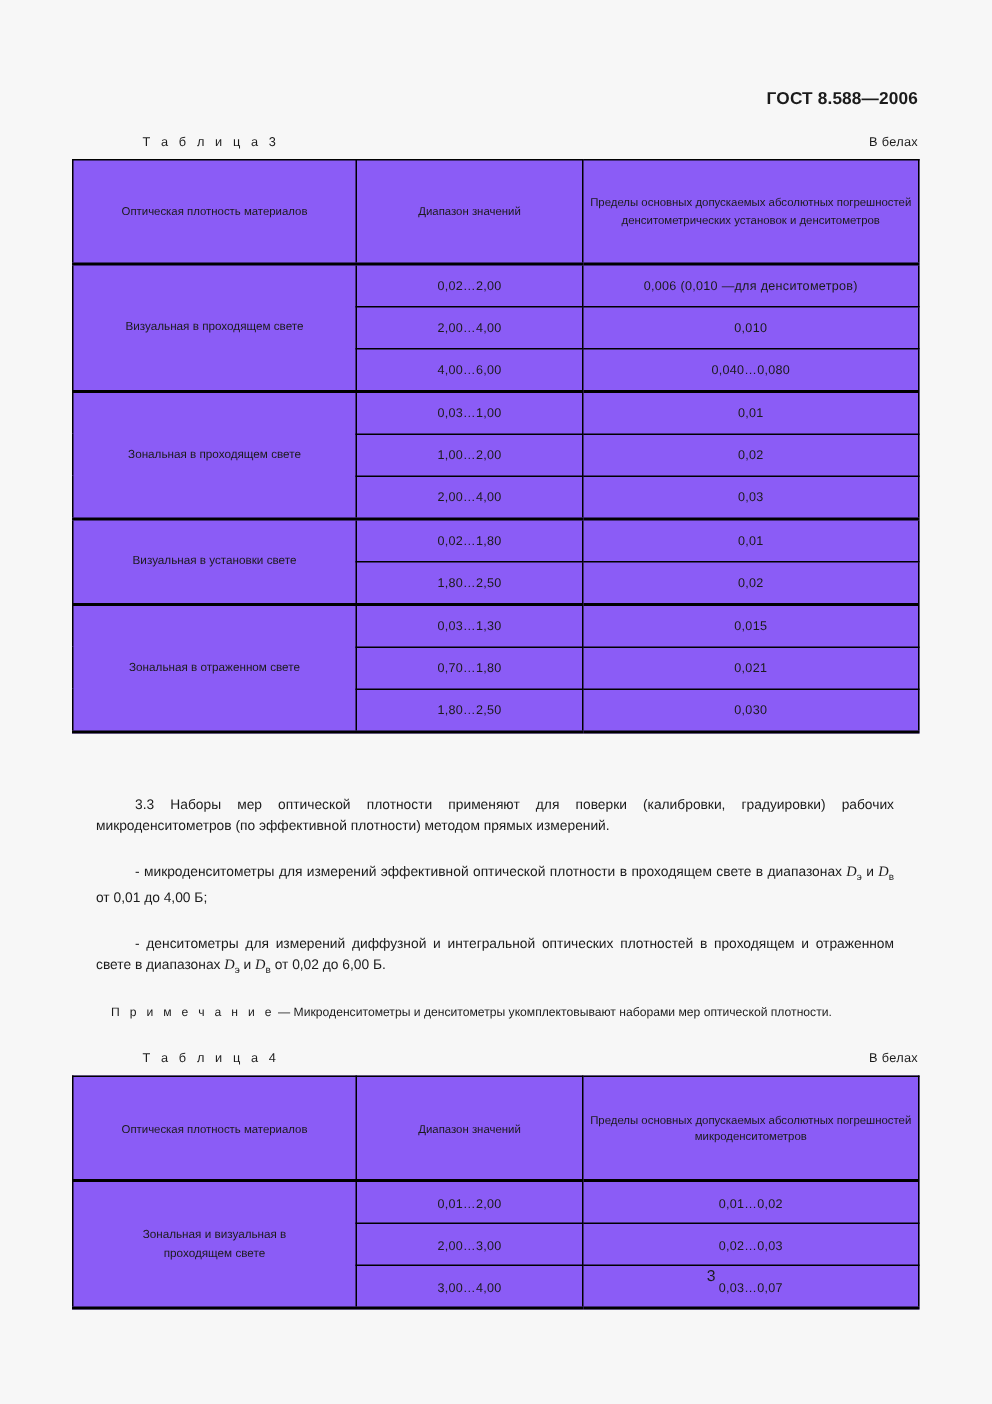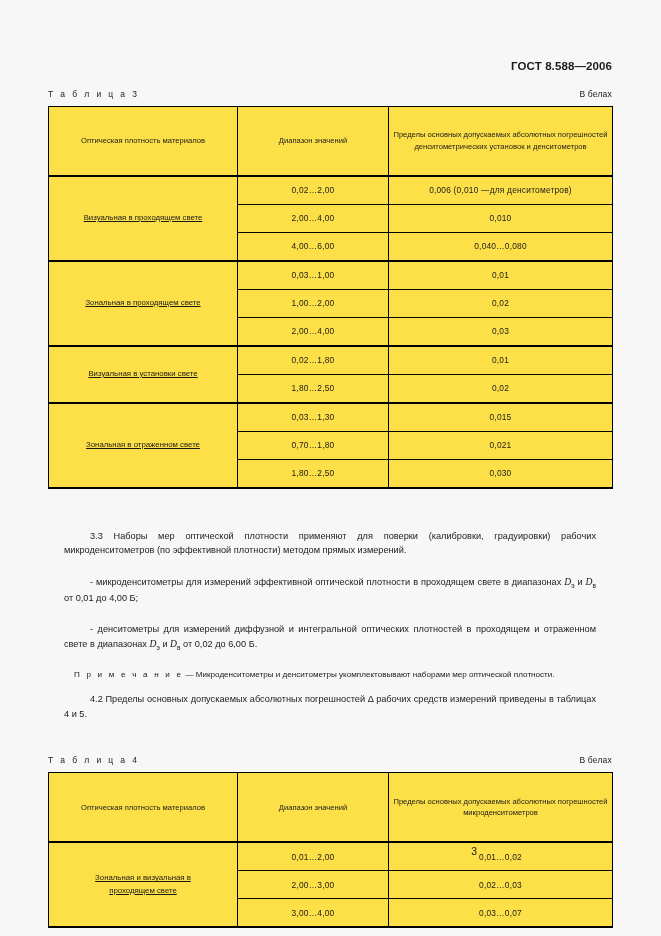--- a/index.html
+++ b/index.html
@@ -45,31 +45,32 @@
   
   .table-caption-row {
     display: flex;
     justify-content: space-between;
     align-items: baseline;
     font-size: 8.5px;
     margin-bottom: 7px;
   }
   .table-caption-label {
     letter-spacing: 2.4px;
+    margin-left: 47px;
   }
   .table-caption-unit {
     letter-spacing: 0.2px;
   }
 
   
   table.gost {
     border-collapse: collapse;
     width: 564px;
     table-layout: fixed;
-    background: #fde047;
+    background: #8b5cf6;
   }
   table.gost col.c1 { width: 189px; }
   table.gost col.c2 { width: 151px; }
   table.gost col.c3 { width: 224px; }
 
   table.gost th,
   table.gost td {
     border: 1px solid #000;
     font-weight: normal;
     font-size: 7.6px;
@@ -87,21 +88,20 @@
     font-size: 8.4px;
     height: 23px;
     letter-spacing: 0.2px;
   }
   table.gost td.groupcell {
     font-size: 7.8px;
     border-top-width: 2px;
     border-bottom-width: 2px;
     line-height: 1.6;
     padding: 2px 24px;
-    text-decoration: underline;
   }
   table.gost tr.group-start td.valcell {
     border-top-width: 2px;
   }
   table.gost tr.group-end td.valcell {
     border-bottom-width: 2px;
   }
 
   
   p.body {
@@ -240,21 +240,20 @@
     <p class="body indent">3.3  Наборы мер оптической плотности применяют для поверки (калибровки, градуировки) рабочих микроденситометров (по эффективной плотности) методом прямых измерений.</p>
 
 
 
     <p class="body indent"><span>-  микроденситометры для измерений эффективной оптической плотности в проходящем свете в диапазонах </span><var class="sym"><span>D</span><sub class="sym-sub">э</sub></var><span> и </span><var class="sym"><span>D</span><sub class="sym-sub">в</sub></var><span> от 0,01 до 4,00 Б;</span></p>
 
     <p class="body indent"><span>-  денситометры для измерений диффузной и интегральной оптических плотностей в проходящем и отраженном свете в диапазонах </span><var class="sym"><span>D</span><sub class="sym-sub">э</sub></var><span> и </span><var class="sym"><span>D</span><sub class="sym-sub">в</sub></var><span> от 0,02 до 6,00 Б.</span></p>
 
     <p class="note"><span class="note-word">П р и м е ч а н и е</span><span> — Микроденситометры и денситометры укомплектовывают наборами мер оптической плотности.</span></p>
 
-    <p class="body indent gap-top">4.2  Пределы основных допускаемых абсолютных погрешностей Δ рабочих средств измерений приведены в таблицах 4 и 5.</p>
 
     <div style="height:18px"></div>
 
     <div class="table-caption-row">
       <span class="table-caption-label">Т а б л и ц а  4</span>
       <span class="table-caption-unit">В белах</span>
     </div>
 
     <table class="gost">
       <colgroup>

